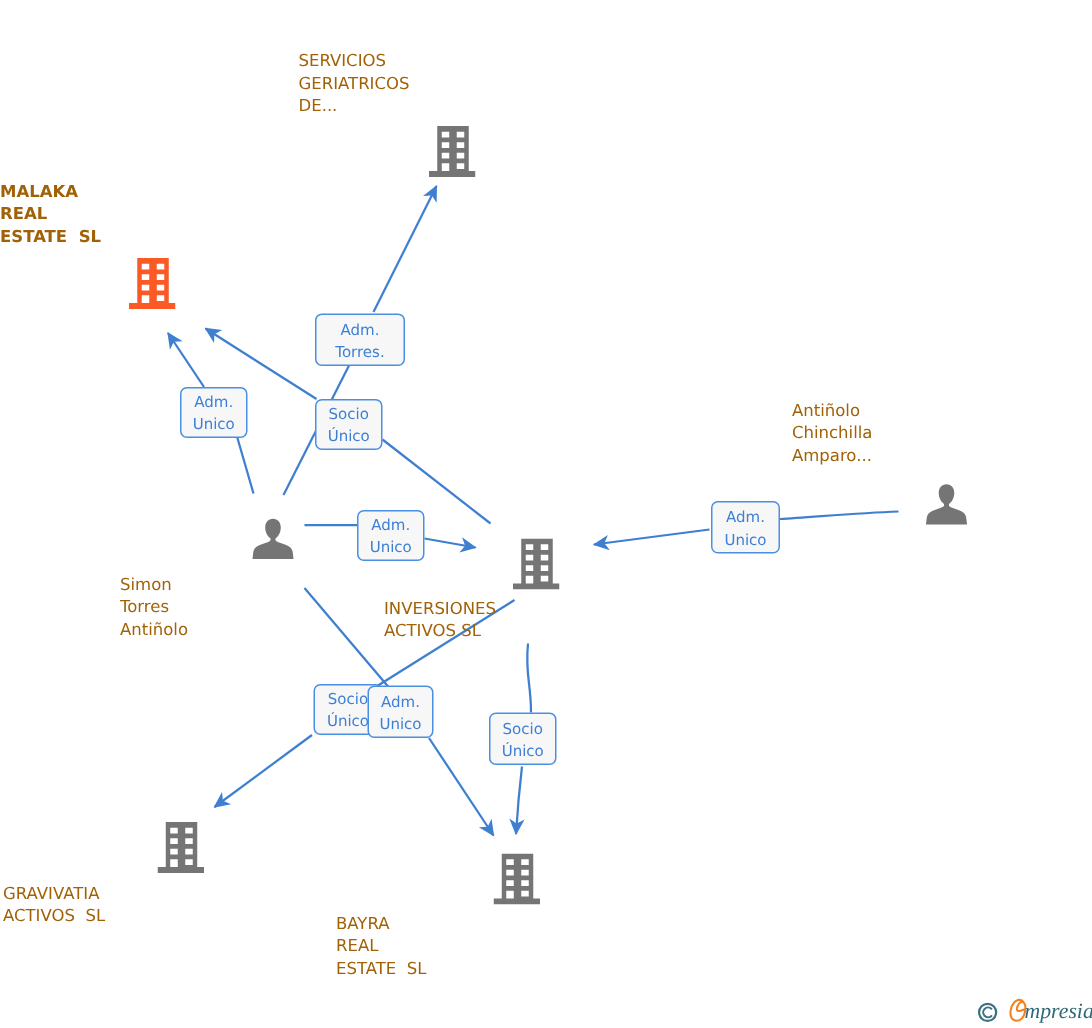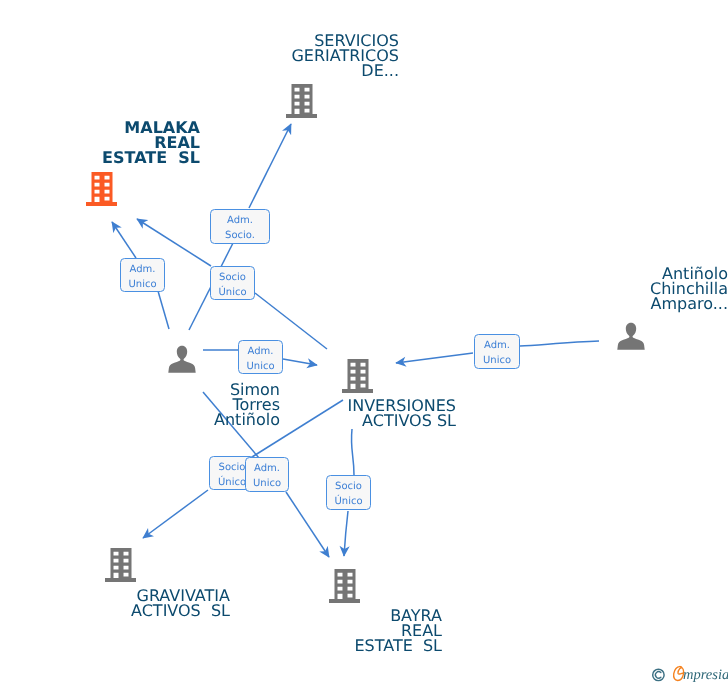--- a/index.html
+++ b/index.html
@@ -7,32 +7,32 @@
     width:728px; height:685px;
     font-family:"DejaVu Sans", sans-serif;
     position:relative; overflow:hidden;
     -webkit-font-smoothing:antialiased;
     text-rendering:geometricPrecision;
   }
   .canvas { position:absolute; left:0; top:0; width:728px; height:685px; }
   svg.edges { position:absolute; left:0; top:0; width:728px; height:685px; overflow:visible; }
   .node-icon { position:absolute; }
   .node-label {
-    position:absolute; text-align:right; color:#0c4a6e;
-    font-size:16px; line-height:15px;
+    position:absolute; text-align:left; color:#a16207;
+    font-size:11px; line-height:15px;
     white-space:pre; width:200px; margin-left:-100px;
   }
   .node-label.bold { font-weight:bold; }
 
   .edge-label {
     position:absolute; box-sizing:border-box;
     background:#f7f7f7; border:1.8px solid #4a90e2;
     border-radius:4.5px; color:#3c7fd5;
     font-size:10px; line-height:15px; text-align:center;
-    display:flex; flex-direction:column; align-items:center; justify-content:flex-start;
+    display:flex; flex-direction:column; align-items:center; justify-content:flex-end;
     white-space:pre-line; padding-top:3px;
   }
   .logo { position:absolute; left:650px; top:663px; }
 </style>
 </head>
 <body>
 
 <div class="canvas">
   <svg class="edges" id="edge-layer" viewBox="0 0 728 685">
     <defs>
@@ -83,31 +83,31 @@
 ACTIVOS SL</div>
       <div class="node-icon" style="left: 617px; top: 322px;"><svg width="28" height="28" viewBox="0 0 280 280">
           <path fill="#757575" d="M140 8 C108 8 88 32 88 68 C88 96 101 122 118 135 C127 142 126 152 117 158 C104 166 76 173 52 183 C28 193 13 206 9 229 L3 277 H277 L271 229 C267 206 252 193 228 183 C204 173 176 166 163 158 C154 152 153 142 162 135 C179 122 192 96 192 68 C192 32 172 8 140 8 Z"></path>
         </svg></div>
       <div class="node-label" style="left: 628px; top: 266px;">Antiñolo
 Chinchilla
 Amparo...</div>
       <div class="node-icon" style="left: 105px; top: 548px;"><svg width="31" height="34" viewBox="0 0 310 340">
           <path fill="#757575" fill-rule="evenodd" d="M55 0 H265 V300 H310 V340 H0 V300 H55 Z M85 38 h50 v38 h-50 z M185 38 h50 v38 h-50 z M85 108 h50 v38 h-50 z M185 108 h50 v38 h-50 z M85 178 h50 v38 h-50 z M185 178 h50 v38 h-50 z M85 248 h50 v52 h-50 z M185 248 h50 v38 h-50 z"></path>
         </svg></div>
-      <div class="node-label" style="left: 130px; top: 588px;">GRAVIVATIA
+      <div class="node-label" style="left: 102px; top: 588px;">GRAVIVATIA
 ACTIVOS  SL</div>
       <div class="node-icon" style="left: 329px; top: 569px;"><svg width="31" height="34" viewBox="0 0 310 340">
           <path fill="#757575" fill-rule="evenodd" d="M55 0 H265 V300 H310 V340 H0 V300 H55 Z M85 38 h50 v38 h-50 z M185 38 h50 v38 h-50 z M85 108 h50 v38 h-50 z M185 108 h50 v38 h-50 z M85 178 h50 v38 h-50 z M185 178 h50 v38 h-50 z M85 248 h50 v52 h-50 z M185 248 h50 v38 h-50 z"></path>
         </svg></div>
-      <div class="node-label" style="left: 342px; top: 608px;">BAYRA
+      <div class="node-label" style="left: 324px; top: 608px;">BAYRA
 REAL
 ESTATE  SL</div>
     </div>
   <div id="label-layer">
-      <div class="edge-label" style="left: 210px; top: 209px; width: 60px; height: 35px;"><span>Adm.</span><span>Socio.</span></div>
+      <div class="edge-label" style="left: 210px; top: 209px; width: 60px; height: 35px;"><span>Adm.</span><span>Torres.</span></div>
       <div class="edge-label" style="left: 120px; top: 258px; width: 45px; height: 34px;"><span>Adm.</span><span>Unico</span></div>
       <div class="edge-label" style="left: 210px; top: 266px; width: 45px; height: 34px;"><span>Socio</span><span>Único</span></div>
       <div class="edge-label" style="left: 238px; top: 340px; width: 45px; height: 34px;"><span>Adm.</span><span>Unico</span></div>
       <div class="edge-label" style="left: 474px; top: 334px; width: 46px; height: 35px;"><span>Adm.</span><span>Unico</span></div>
       <div class="edge-label" style="left: 209px; top: 456px; width: 46px; height: 34px;"><span>Socio</span><span>Único</span></div>
       <div class="edge-label" style="left: 245px; top: 457px; width: 44px; height: 35px;"><span>Adm.</span><span>Unico</span></div>
       <div class="edge-label" style="left: 326px; top: 475px; width: 45px; height: 35px;"><span>Socio</span><span>Único</span></div>
     </div>
 
   <div class="logo">

